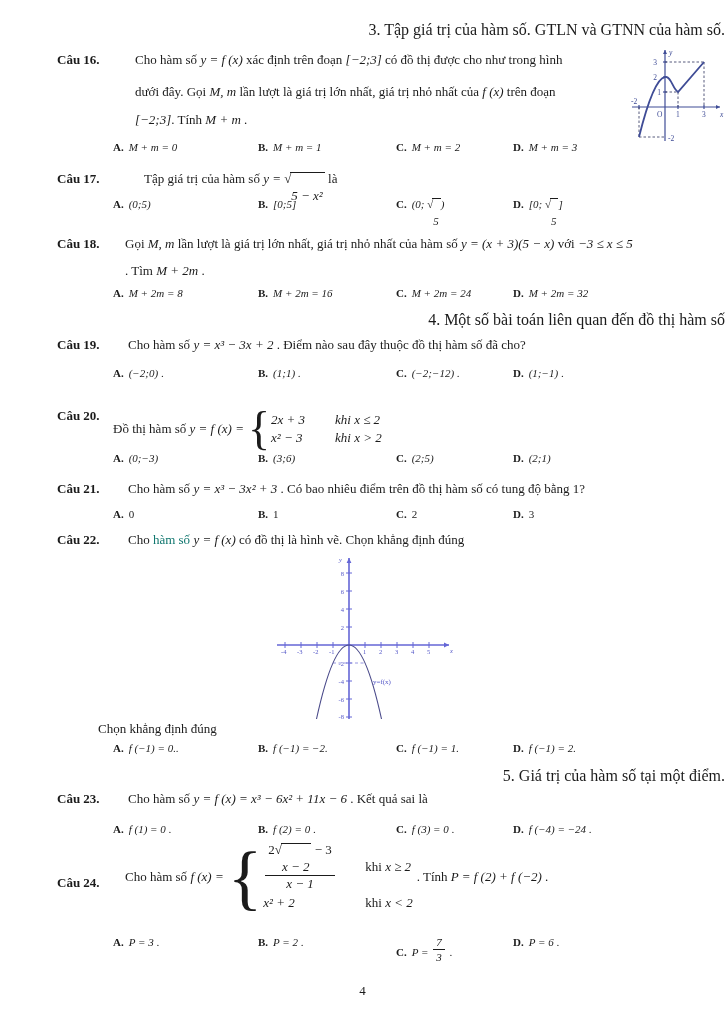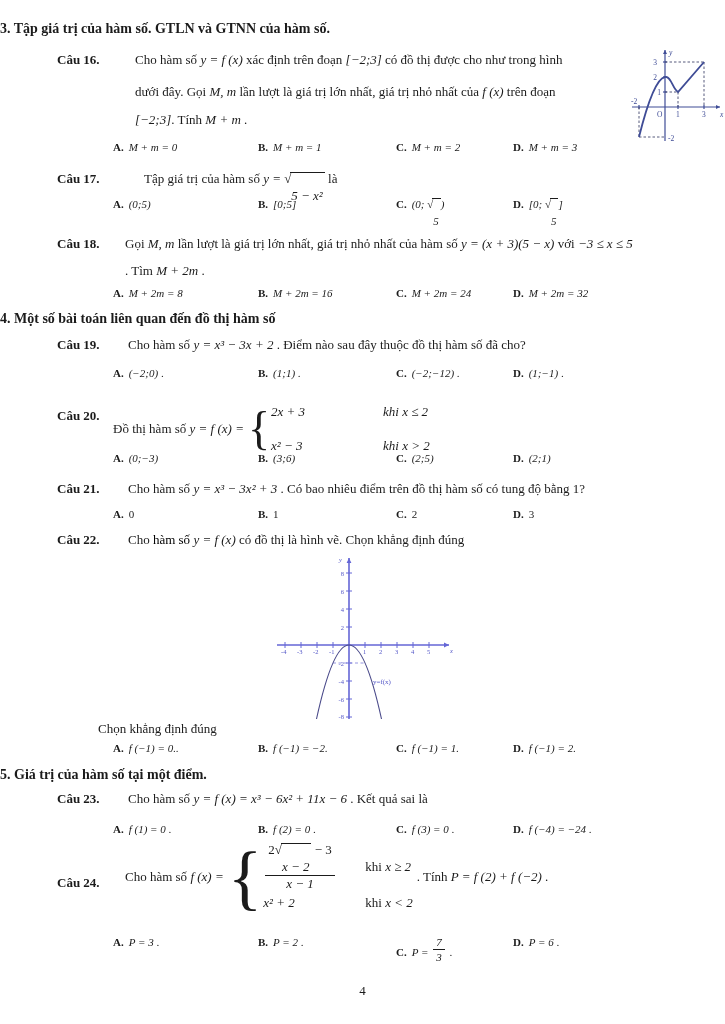--- a/index.html
+++ b/index.html
@@ -1,44 +1,44 @@
 <!DOCTYPE html>
 <html><head>
 <meta charset="utf-8">
 <style>
   html,body{margin:0;padding:0;}
   body{width:725px;height:1024px;position:relative;background:#ffffff;
        font-family:"Liberation Serif",serif;color:#1b1b1b;overflow:hidden;}
   .line{position:absolute;font-size:13px;white-space:nowrap;line-height:1.25;}
   .qlabel{position:absolute;left:57px;font-weight:bold;font-size:13px;white-space:nowrap;text-align:center;}
-  .sechead{position:absolute;left:0;width:100%;text-align:left;font-weight:bold;font-size:14px;}
+  .sechead{position:absolute;left:0;width:100%;text-align:right;font-weight:normal;font-size:16px;}
   .pagenum{position:absolute;left:0;width:100%;text-align:center;font-size:13px;}
   .t{font-style:normal;}
   .m{font-style:italic;}
-  .c{color:#000000;}
+  .c{color:#0f766e;}
   .opt{position:absolute;white-space:nowrap;font-size:11px;}
   .okey{font-weight:bold;margin-right:5px;}
   .cA{left:113px}.cB{left:258px}.cC{left:396px}.cD{left:513px}
   .optrow{position:absolute;left:0;top:0;width:100%;}
   .rad{display:inline-flex;align-items:flex-start;}
   .rsign{line-height:1.1;}
   .rbar{border-top:1px solid #1b1b1b;padding:16px 2px 0 1px;margin-left:-1px;line-height:1.1;}
   .frac{display:inline-block;text-align:center;vertical-align:-40%;line-height:1.1;margin:0 2px;}
   .num{display:block;border-bottom:1px solid #1b1b1b;padding:0 3px 1px 3px;}
   .den{display:block;padding:1px 3px 0 3px;}
   .flexline{display:flex;align-items:center;}
   .cases{display:inline-flex;align-items:center;margin:0 4px;}
   .brace{line-height:0.9;font-weight:400;color:#1b1b1b;}
   .brace::before{content:"{";}
   .brace-sm{font-size:46px;}
   .brace-lg{font-size:72px;}
   .caserows{display:inline-flex;flex-direction:column;margin-left:1px;}
   .caserow{display:flex;align-items:center;}
   .q20rows .caserow .expr{min-width:54px;}
-  .q20rows .caserow{margin:9px 0;gap:48px;}
+  .q20rows .caserow{margin:1px 0;}
   .q24rows .caserow .expr{min-width:92px;}
   .q24rows .caserow{margin:2px 0;}
   .cond{margin-left:10px;}
   svg text{font-family:"Liberation Serif",serif;}
   .g16-label{fill:#3f4c96;font-size:7.5px;}
   .g22-label{fill:#5558c8;font-size:6.5px;}
 </style>
 </head>
 <body>
 

